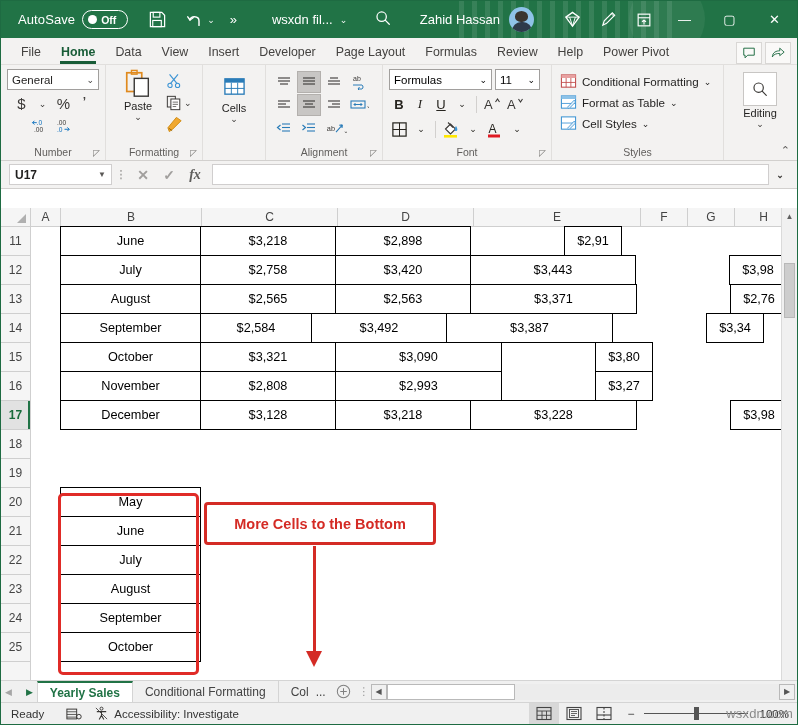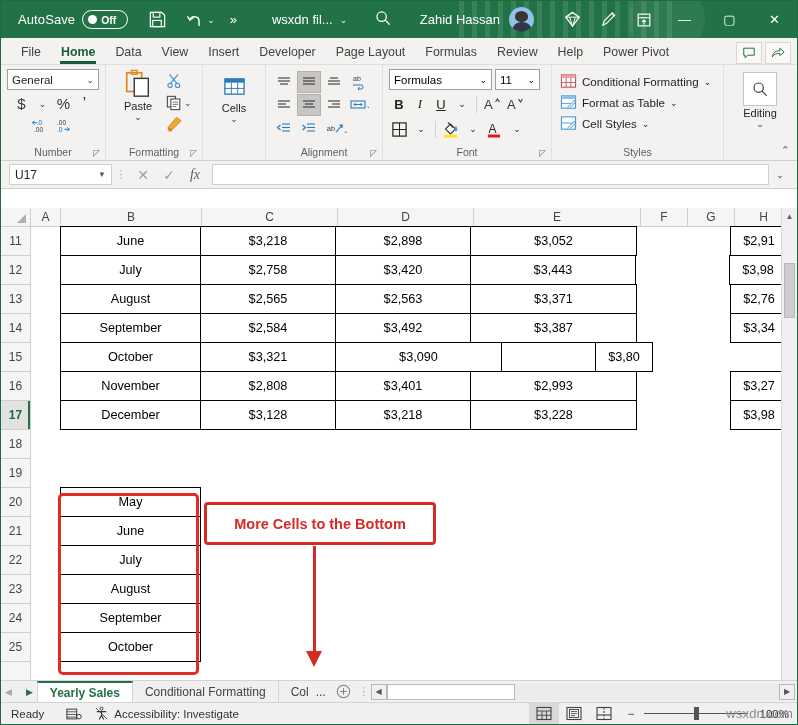--- a/index.html
+++ b/index.html
@@ -119,21 +119,21 @@
     padding: 1px 4px 1px 2px; cursor:pointer; }
 
   .editing-col { display:flex; flex-direction:column; align-items:center; width:62px; cursor:pointer;
     padding-top:3px;}
   .editing-frame { width:34px;height:34px;border:1px solid #c8c6c4;background:#fff;
      display:flex;align-items:center;justify-content:center; }
   .collapse-rib { position:absolute; right:7px; bottom:3px; font-size:11px; color:#605e5c; cursor:pointer; }
 
   
   .formulabar { height: 28px; background:#f3f2f1; display:flex; align-items:center;
-     padding: 0 6px 0 8px; border-bottom: 1px solid #d2d0ce; }
+     padding: 0 6px 0 8px; border-bottom: 1px solid #d2d0ce; font-weight: bold; }
   .namebox { width: 103px; height: 21px; background:#fff; border:1px solid #d0cece;
      display:flex; align-items:center; padding:0 5px; font-size:12px; color:#201f1e; cursor:pointer;}
   .namebox .cv { margin-left:auto; font-size:8px; color:#5a5856; }
   .fb-dots { width: 18px; text-align:center; color:#aaa8a6; font-size:11px; letter-spacing:0; }
   .fb-btns { display:flex; align-items:center; gap:0; }
   .fb-btn { width:26px;height:22px;display:flex;align-items:center;justify-content:center;
     color:#a19f9d; font-size:14px; cursor:pointer; }
   .fx { font-style: italic; font-family:"Liberation Serif", serif; color:#5f5e5c; font-size:14px;}
   .fb-input { flex:1; height:21px; background:#fff; border:1px solid #d0cece; margin-left:4px;
     display:flex; align-items:center; padding:0 5px; font-size:12px; cursor:text;}
@@ -678,21 +678,20 @@
         <div class="rh">23</div>
         <div class="rh">24</div>
         <div class="rh">25</div>
       </div>
     <div class="cellsarea" id="cellsarea">
         <div class="gr">
           <div class="cell blank" style="width: 30px;"></div>
           <div class="cell bord" style="width: 141px;">June</div>
           <div class="cell bord" style="width: 136px;">$3,218</div>
           <div class="cell bord" style="width: 136px;">$2,898</div>
-          <div class="cell bord" style="width: 167px;">$3,052</div>
           <div class="cell blank" style="width: 47px;"></div>
           <div class="cell blank" style="width: 47px;"></div>
           <div class="cell bord" style="width: 58px;">$2,91</div>
         </div>
         <div class="gr">
           <div class="cell blank" style="width: 30px;"></div>
           <div class="cell bord" style="width: 141px;">July</div>
           <div class="cell bord" style="width: 136px;">$2,758</div>
           <div class="cell bord" style="width: 136px;">$3,420</div>
           <div class="cell bord" style="width: 166px;">$3,443</div>
@@ -706,41 +705,40 @@
           <div class="cell bord" style="width: 136px;">$2,565</div>
           <div class="cell bord" style="width: 136px;">$2,563</div>
           <div class="cell bord" style="width: 167px;">$3,371</div>
           <div class="cell blank" style="width: 47px;"></div>
           <div class="cell blank" style="width: 47px;"></div>
           <div class="cell bord" style="width: 58px;">$2,76</div>
         </div>
         <div class="gr">
           <div class="cell blank" style="width: 30px;"></div>
           <div class="cell bord" style="width: 141px;">September</div>
-          <div class="cell bord" style="width: 136px; text-align: center;">$2,584</div>
+          <div class="cell bord" style="width: 112px; text-align: center;">$2,584</div>
           <div class="cell bord" style="width: 136px;">$3,492</div>
           <div class="cell bord" style="width: 167px;">$3,387</div>
           <div class="cell blank" style="width: 47px;"></div>
           <div class="cell blank" style="width: 47px;"></div>
           <div class="cell bord" style="width: 58px;">$3,34</div>
         </div>
         <div class="gr">
           <div class="cell blank" style="width: 30px;"></div>
           <div class="cell bord" style="width: 141px;">October</div>
           <div class="cell bord" style="width: 136px;">$3,321</div>
           <div class="cell bord" style="width: 167px;">$3,090</div>
           <div class="cell blank" style="width: 47px;"></div>
           <div class="cell blank" style="width: 47px;"></div>
           <div class="cell bord" style="width: 58px;">$3,80</div>
         </div>
         <div class="gr">
           <div class="cell blank" style="width: 30px;"></div>
           <div class="cell bord" style="width: 141px;">November</div>
           <div class="cell bord" style="width: 136px;">$2,808</div>
-          <div class="cell bord" style="width: 136px;">$3,401</div>
           <div class="cell bord" style="width: 167px;">$2,993</div>
           <div class="cell blank" style="width: 47px;"></div>
           <div class="cell blank" style="width: 47px;"></div>
           <div class="cell bord" style="width: 58px;">$3,27</div>
         </div>
         <div class="gr">
           <div class="cell blank" style="width: 30px;"></div>
           <div class="cell bord" style="width: 141px;">December</div>
           <div class="cell bord" style="width: 136px;">$3,128</div>
           <div class="cell bord" style="width: 136px;">$3,218</div>

